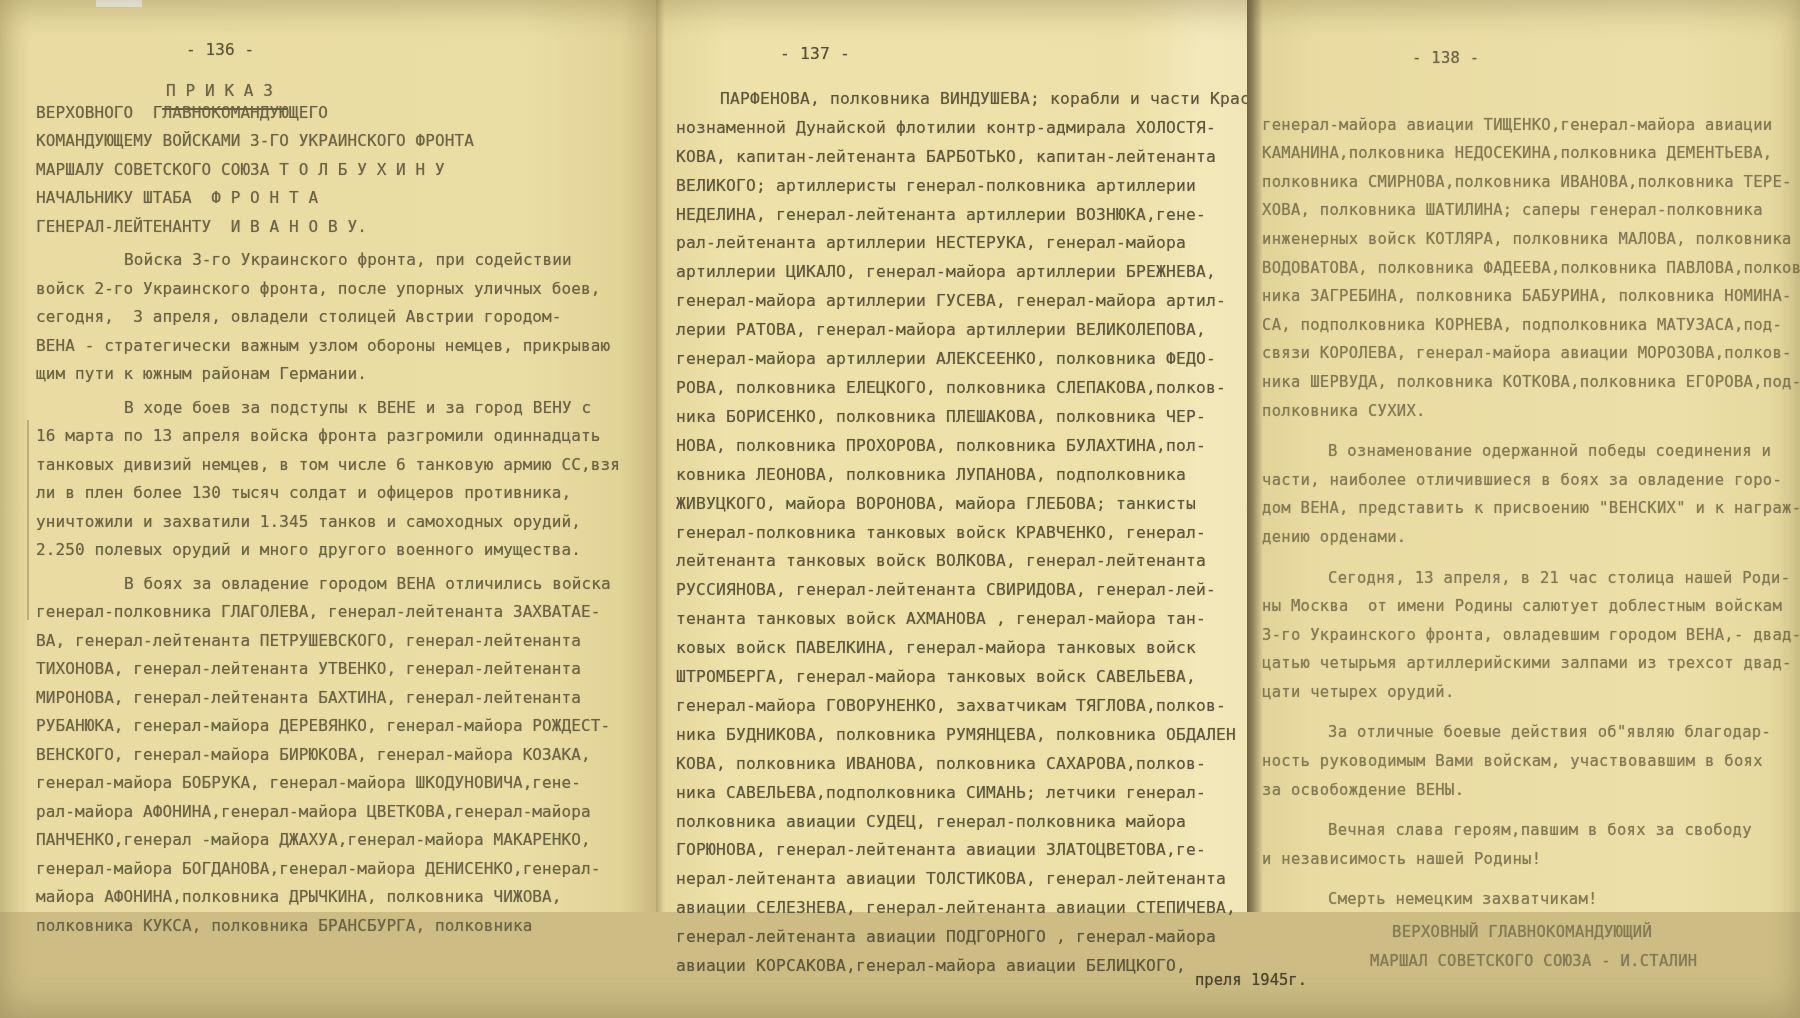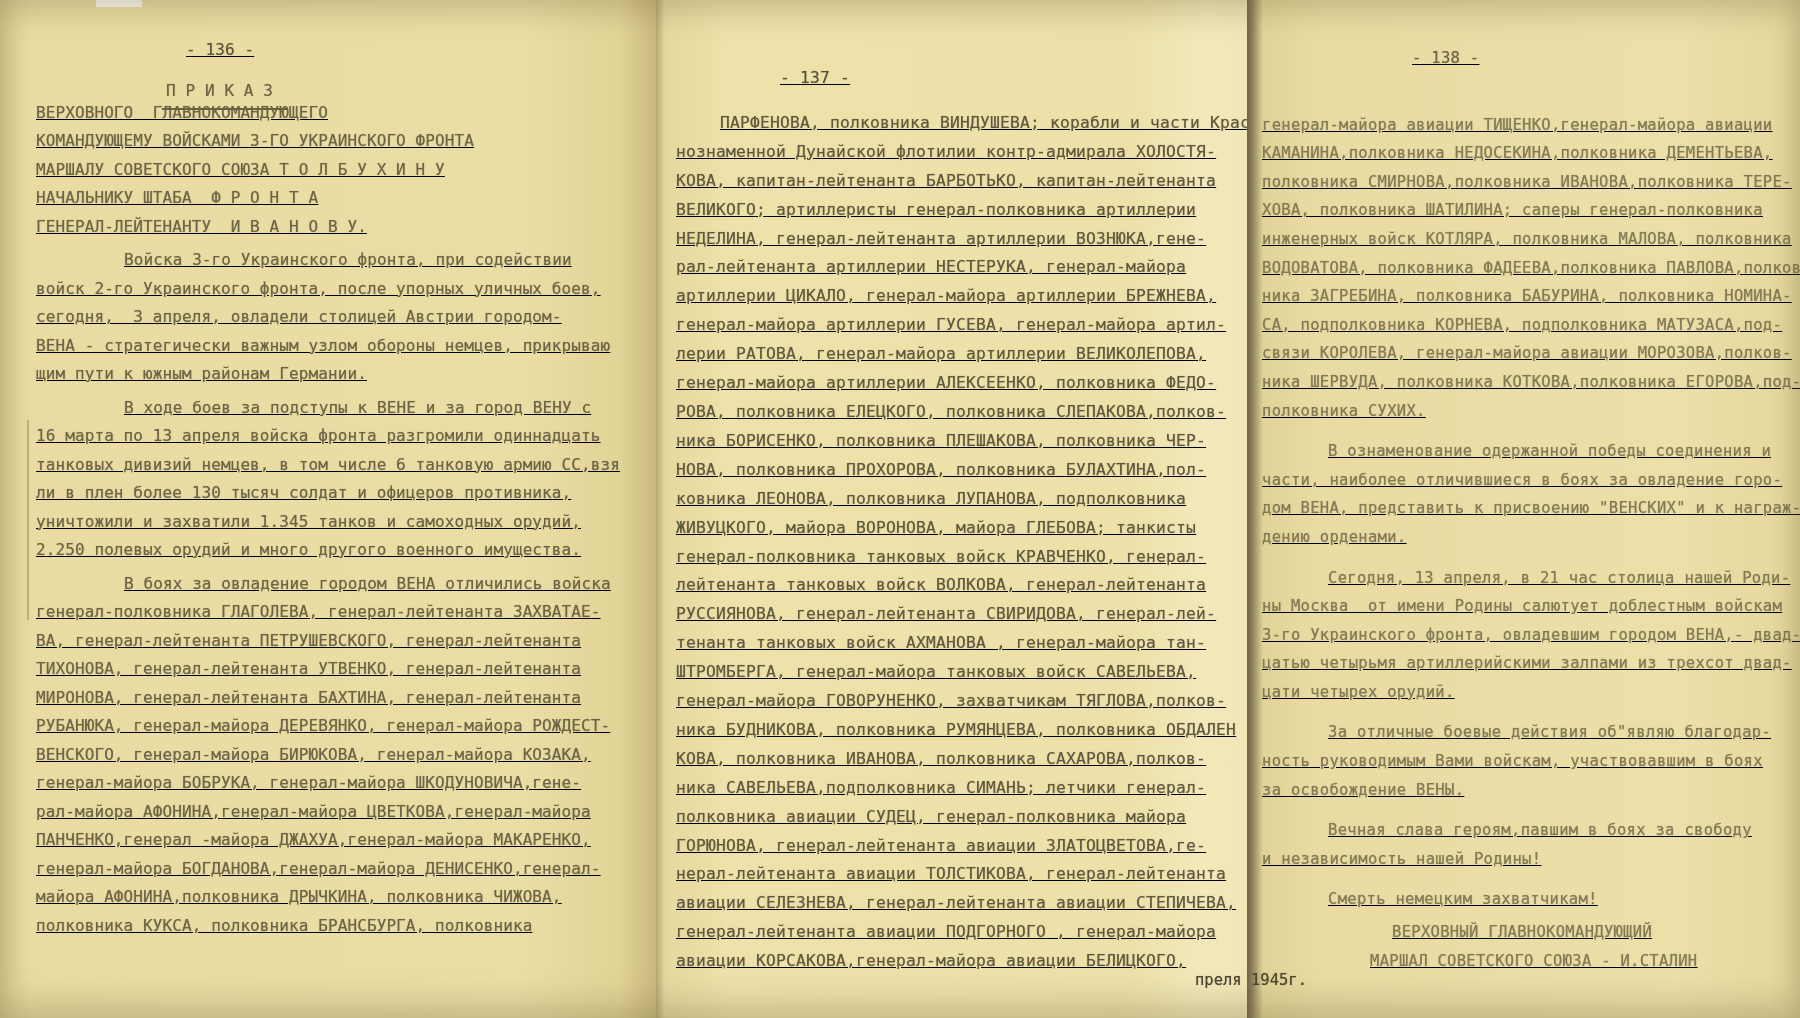--- a/index.html
+++ b/index.html
@@ -1,37 +1,37 @@
 <!DOCTYPE html>
 <html><head>
 <meta charset="utf-8">
 <style>
   html,body{margin:0;padding:0;}
   body{width:1800px;height:1018px;overflow:hidden;background:#cdbd85;}
   .scan{position:relative;width:1800px;height:1018px;font-family:"DejaVu Sans Mono",monospace;}
-  .page{position:absolute;top:0;height:1018px;box-sizing:border-box;text-decoration:underline;}
+  .page{position:absolute;top:0;height:912px;box-sizing:border-box;}
   .page1{left:0;width:656px;padding:0 0 0 36px;
     background:linear-gradient(90deg,#e0d295 0,#e9dba1 30px,#ebdea5 520px,#e2d396 620px,#c8b87e 100%);}
   .page2{left:656px;width:591px;padding:0 0 0 20px;
     background:linear-gradient(90deg,#b7a672 0,#e6d89e 9px,#eee1a9 70px,#ede0a8 470px,#f2e8ba 548px,#f0e6b6 100%);}
   .page3{left:1247px;width:553px;padding:0 0 0 15px;
     background:linear-gradient(90deg,#6f6448 0,#8c7e5a 5px,#e2d498 16px,#e9dba2 70px,#ecdfa8 430px,#e5d79c 100%);}
   .scan::after{content:"";position:absolute;inset:0;pointer-events:none;
     box-shadow:inset 0 14px 26px rgba(120,104,60,.25), inset 0 -16px 30px rgba(120,104,60,.28);}
   .notch{position:absolute;left:96px;top:0;width:46px;height:7px;background:#fbfaf0;}
   .crease{position:absolute;left:27px;top:420px;width:2px;height:200px;background:rgba(110,98,60,.35);}
 
   .line{white-space:pre;text-shadow:0 0 1px rgba(92,84,54,.55);}
   .page1 .line{color:#6d6446;font-size:16px;line-height:28.5px;letter-spacing:.1px;}
   .page2 .line{color:#5f583e;font-size:16.3px;line-height:28.9px;letter-spacing:.2px;}
   .page3 .line{color:#847a55;font-size:15.5px;line-height:28.6px;letter-spacing:.3px;}
 
   .pagenum{font-size:17px;}
   .page1 .pagenum{margin:36px 0 0 150px;color:#5c5439;}
-  .page2 .pagenum{margin:64px 0 0 104px;color:#575039;}
+  .page2 .pagenum{margin:40px 0 0 104px;color:#575039;}
   .page3 .pagenum{margin:44px 0 0 150px;color:#6e6548;}
 
   .title{margin:12px 0 0 126px;color:#514b33;font-size:18px;letter-spacing:3px;
     border-bottom:2px solid #6a6245;display:inline-block;padding:0 14px 3px 4px;}
   .titlewrap{height:34px;}
   .addr{line-height:28.2px;}
   .page1 .addr:first-of-type{margin-top:16px;}
   .bodystart1{margin-top:26px;}
   .bodystart2{margin-top:16px;margin-left:44px;}
   .bodystart3{margin-top:38px;}
@@ -99,20 +99,21 @@
         <div class="line">генерал-майора артиллерии АЛЕКСЕЕНКО, полковника ФЕДО-</div>
         <div class="line">РОВА, полковника ЕЛЕЦКОГО, полковника СЛЕПАКОВА,полков-</div>
         <div class="line">ника БОРИСЕНКО, полковника ПЛЕШАКОВА, полковника ЧЕР-</div>
         <div class="line">НОВА, полковника ПРОХОРОВА, полковника БУЛАХТИНА,пол-</div>
         <div class="line">ковника ЛЕОНОВА, полковника ЛУПАНОВА, подполковника</div>
         <div class="line">ЖИВУЦКОГО, майора ВОРОНОВА, майора ГЛЕБОВА; танкисты</div>
         <div class="line">генерал-полковника танковых войск КРАВЧЕНКО, генерал-</div>
         <div class="line">лейтенанта танковых войск ВОЛКОВА, генерал-лейтенанта</div>
         <div class="line">РУССИЯНОВА, генерал-лейтенанта СВИРИДОВА, генерал-лей-</div>
         <div class="line">тенанта танковых войск АХМАНОВА , генерал-майора тан-</div>
+        <div class="line">ковых войск ПАВЕЛКИНА, генерал-майора танковых войск</div>
         <div class="line">ШТРОМБЕРГА, генерал-майора танковых войск САВЕЛЬЕВА,</div>
         <div class="line">генерал-майора ГОВОРУНЕНКО, захватчикам ТЯГЛОВА,полков-</div>
         <div class="line">ника БУДНИКОВА, полковника РУМЯНЦЕВА, полковника ОБДАЛЕН</div>
         <div class="line">КОВА, полковника ИВАНОВА, полковника САХАРОВА,полков-</div>
         <div class="line">ника САВЕЛЬЕВА,подполковника СИМАНЬ; летчики генерал-</div>
         <div class="line">полковника авиации СУДЕЦ, генерал-полковника майора</div>
         <div class="line">ГОРЮНОВА, генерал-лейтенанта авиации ЗЛАТОЦВЕТОВА,ге-</div>
         <div class="line">нерал-лейтенанта авиации ТОЛСТИКОВА, генерал-лейтенанта</div>
         <div class="line">авиации СЕЛЕЗНЕВА, генерал-лейтенанта авиации СТЕПИЧЕВА,</div>
         <div class="line">генерал-лейтенанта авиации ПОДГОРНОГО , генерал-майора</div>

